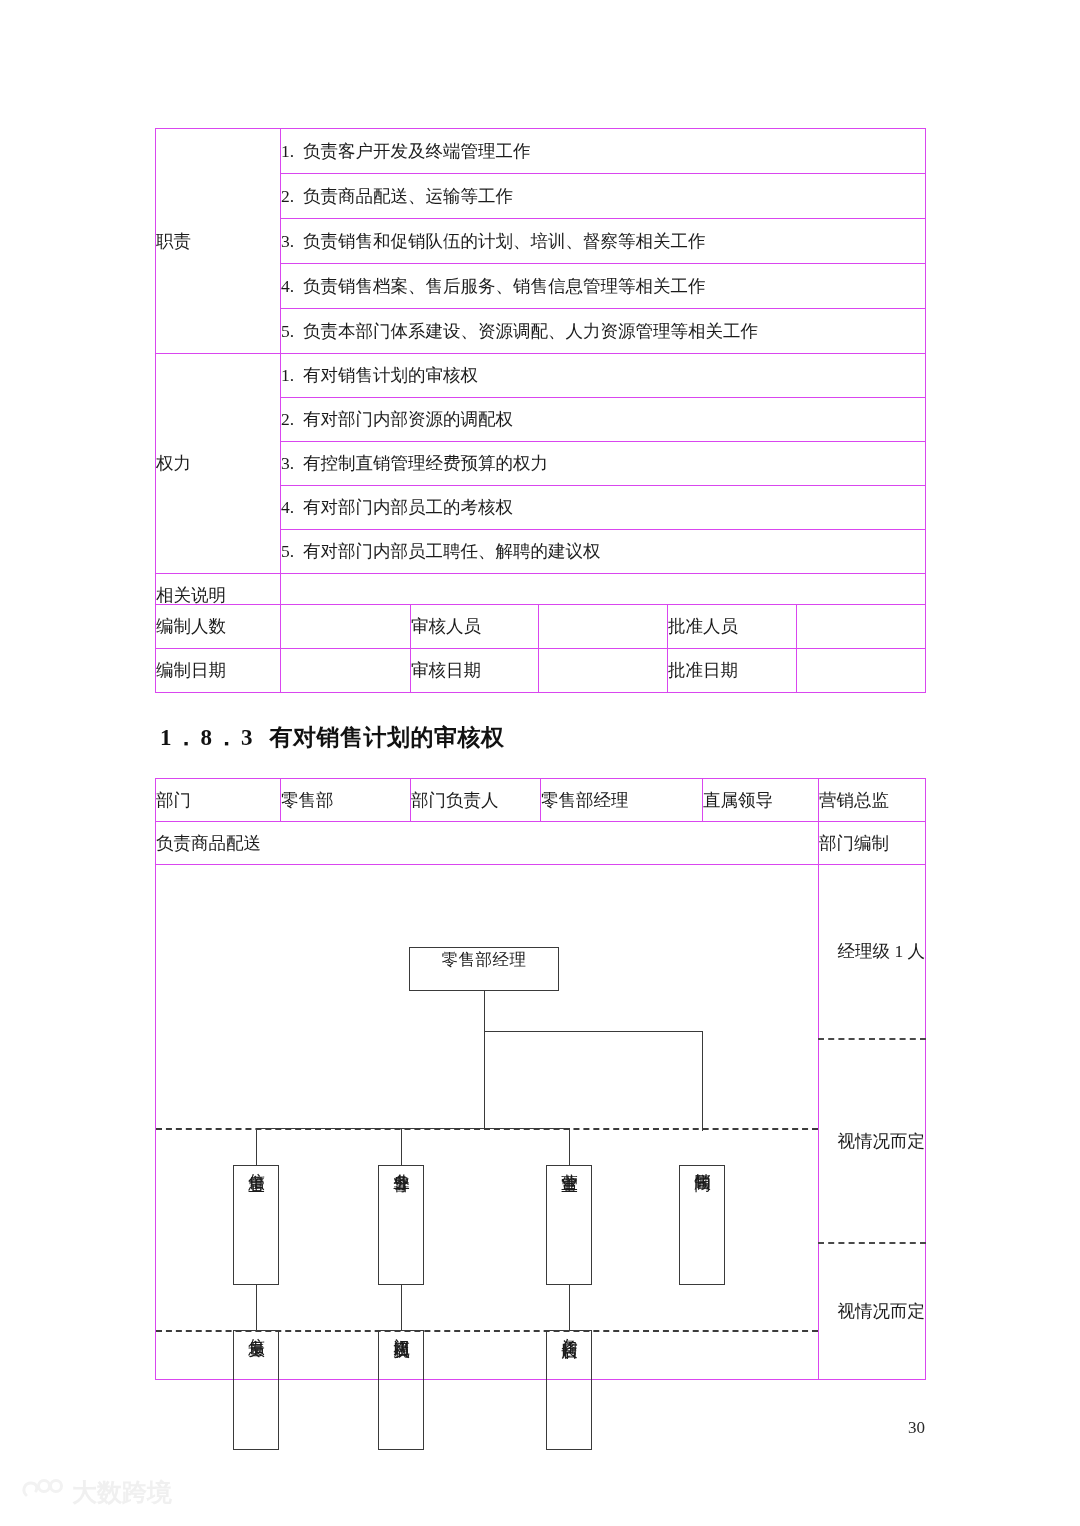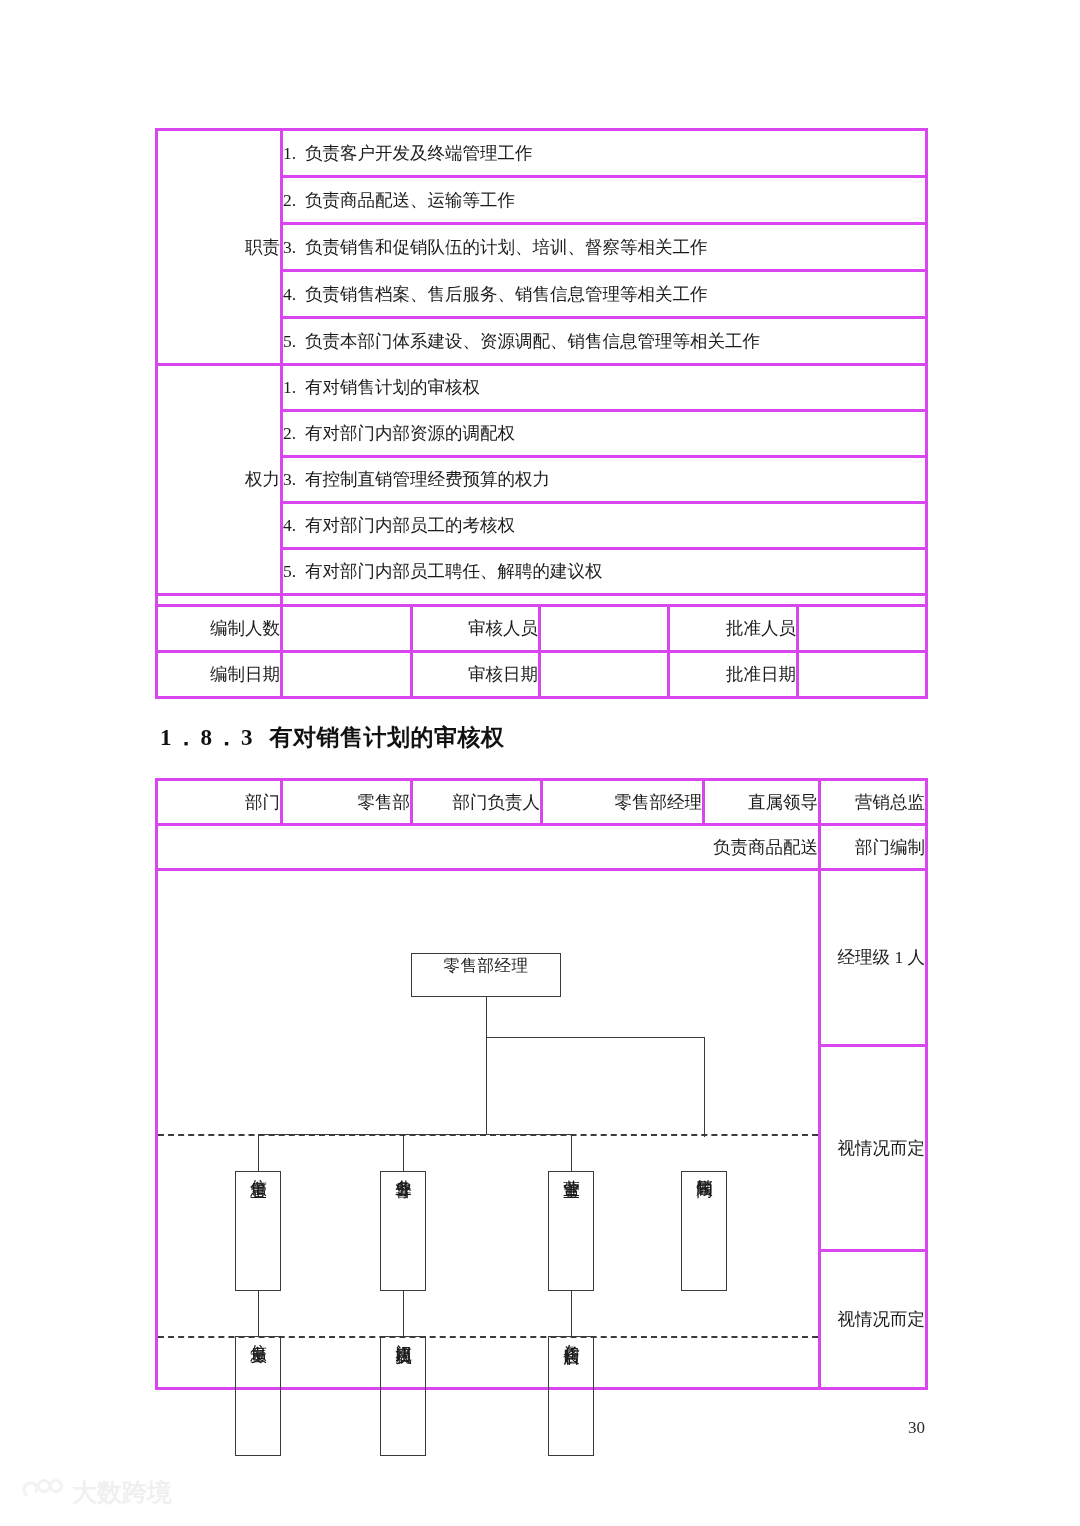--- a/index.html
+++ b/index.html
@@ -23,29 +23,29 @@
   }
 
   
   .doc-table {
     position: absolute;
     border-collapse: collapse;
     table-layout: fixed;
     background: #fff;
   }
   .doc-table td {
-    border: 3px solid #d946ef;
+    border: 1px solid #d946ef;
     padding: 0;
     vertical-align: middle;
     font-size: 17.5px;
     line-height: 1.4;
     color: #1b1b1b;
   }
   .cell-center {
-    text-align: right;
+    text-align: left;
   }
   .cell-list {
     text-align: left;
     padding-left: 34px;
   }
   .num {
     display: inline-block;
     min-width: 22px;
   }
 
@@ -207,21 +207,21 @@
           <span class="num">3.</span><span>负责销售和促销队伍的计划、培训、督察等相关工作</span>
         </td>
       </tr>
       <tr>
         <td class="cell-list" style="height:44px">
           <span class="num">4.</span><span>负责销售档案、售后服务、销售信息管理等相关工作</span>
         </td>
       </tr>
       <tr>
         <td class="cell-list" style="height:44px">
-          <span class="num">5.</span><span>负责本部门体系建设、资源调配、销售信息管理等相关工作</span>
+          <span class="num">5.</span><span>负责本部门体系建设、资源调配、人力资源管理等相关工作</span>
         </td>
       </tr>
 
       <tr>
         <td class="cell-center" rowspan="5">权力</td>
         <td class="cell-list" style="height:43px">
           <span class="num">1.</span><span>有对销售计划的审核权</span>
         </td>
       </tr>
       <tr>

